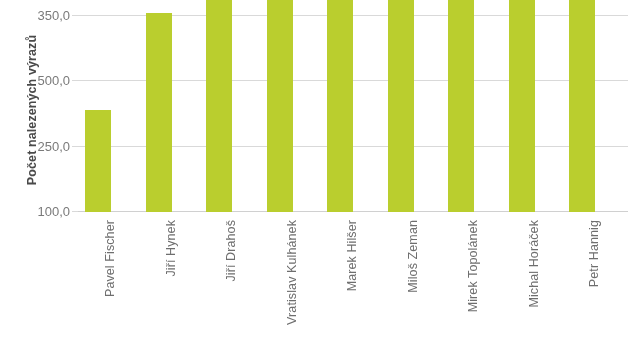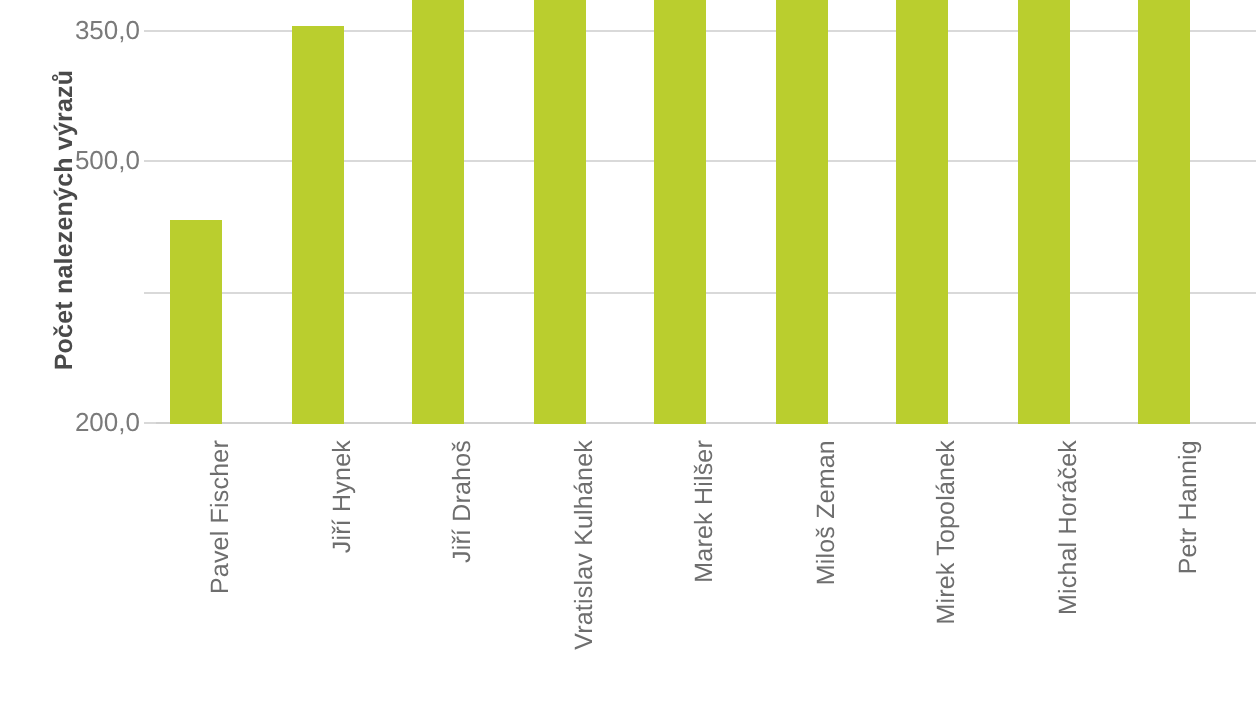--- a/index.html
+++ b/index.html
@@ -101,21 +101,22 @@
     <div class="tick-mark" style="top:15px"></div>
     <div class="gridline" style="top:80px"></div>
     <div class="tick-mark" style="top:80px"></div>
     <div class="gridline" style="top:146px"></div>
     <div class="tick-mark" style="top:146px"></div>
     <div class="axis-line" style="top:211px"></div>
     <div class="tick-mark" style="top:211px"></div>
 
     <div class="y-tick-label" style="top:15px">350,0</div>
     <div class="y-tick-label" style="top:80px">500,0</div>
-    <div class="y-tick-label" style="top:211px">200,0</div>
+    <div class="y-tick-label" style="top:146px">250,0</div>
+    <div class="y-tick-label" style="top:211px">100,0</div>
 
     <div class="bar" style="height: 101.92px; left: 7px; background: rgb(186, 206, 46);"></div>
     <div class="bar" style="height: 198.613px; left: 67.5px; background: rgb(186, 206, 46);"></div>
     <div class="bar" style="height: 212.987px; left: 128px; background: rgb(186, 206, 46);"></div>
     <div class="bar" style="height: 216.907px; left: 188.5px; background: rgb(186, 206, 46);"></div>
     <div class="bar" style="height: 216.907px; left: 249px; background: rgb(186, 206, 46);"></div>
     <div class="bar" style="height: 216.907px; left: 309.5px; background: rgb(186, 206, 46);"></div>
     <div class="bar" style="height: 216.907px; left: 370px; background: rgb(186, 206, 46);"></div>
     <div class="bar" style="height: 216.907px; left: 430.5px; background: rgb(186, 206, 46);"></div>
     <div class="bar" style="height: 216.907px; left: 491px; background: rgb(186, 206, 46);"></div>

